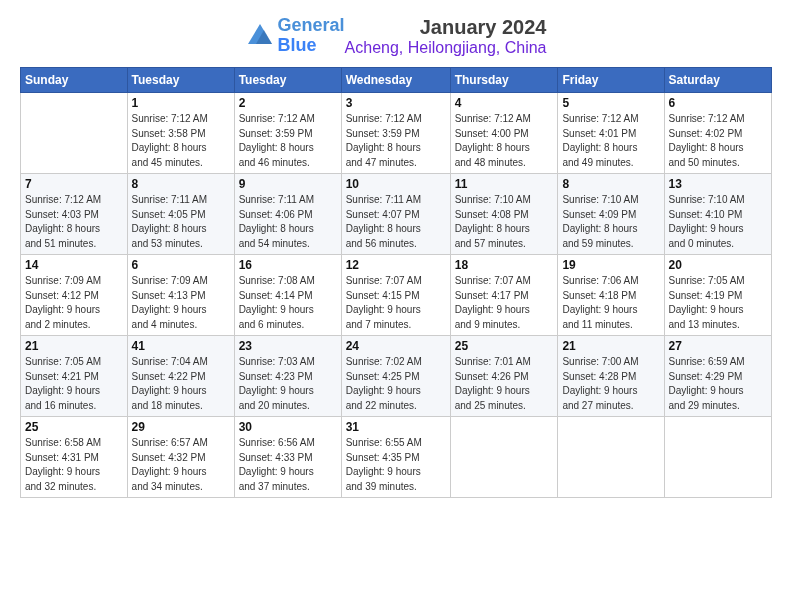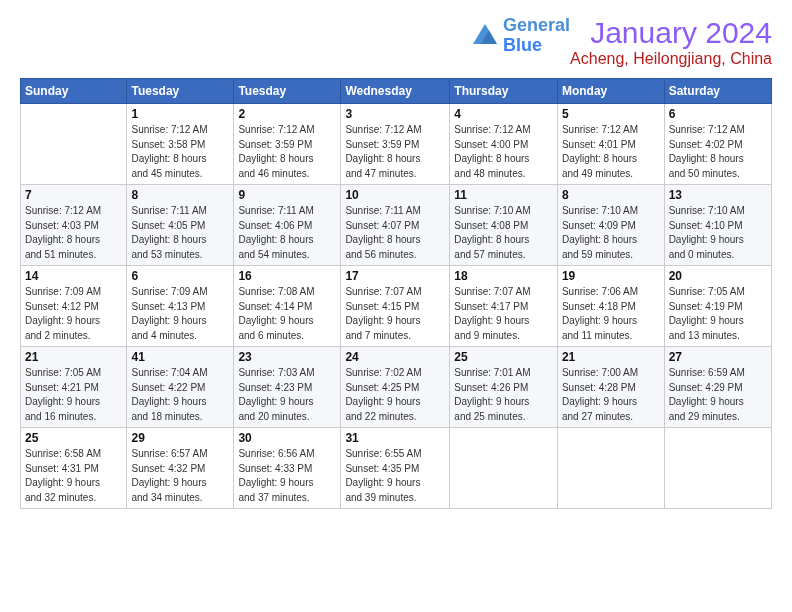--- a/index.html
+++ b/index.html
@@ -10,21 +10,21 @@
       background: #fff;
       overflow: hidden;
     }
     .page {
       width: 792px;
       height: 612px;
       padding: 16px 20px 12px 20px;
     }
     .header {
       display: flex;
-      justify-content: flex-end;
+      justify-content: center;
       align-items: flex-start;
       margin-bottom: 10px;
     }
     .logo {
       display: flex;
       align-items: center;
       gap: 4px;
     }
     .logo-text {
       font-size: 18px;
@@ -36,27 +36,27 @@
       color: #4a90d9;
     }
     .logo-icon {
       width: 28px;
       height: 28px;
     }
     .title-block {
       text-align: right;
     }
     .main-title {
-      font-size: 30px;
-      font-weight: normal;
-      color: #8b5cf6;
+      font-size: 20px;
+      font-weight: bold;
+      color: #404040;
     }
     .sub-title {
       font-size: 16px;
-      color: #b91c1c;
+      color: #6d28d9;
     }
     .calendar {
       width: 100%;
       border-collapse: collapse;
       font-size: 10.5px;
     }
     .calendar thead tr th {
       background: #3a6bbf;
       color: #fff;
       padding: 5px 4px;
@@ -120,21 +120,21 @@
   </div>
 
   <table class="calendar">
     <thead>
       <tr>
       <th>Sunday</th>
           <th>Tuesday</th>
           <th>Tuesday</th>
           <th>Wednesday</th>
           <th>Thursday</th>
-          <th>Monday</th>
+          <th>Friday</th>
           <th>Saturday</th>
         </tr>
     </thead>
     <tbody>
     <tr>
           <td class="empty"></td>
           <td>
             <span class="day-num">1</span>
             <div class="day-info">Sunrise: 7:12 AM<br>Sunset: 3:58 PM<br>Daylight: 8 hours<br>and 45 minutes.</div>
           </td>
@@ -196,21 +196,21 @@
           </td>
           <td>
             <span class="day-num">6</span>
             <div class="day-info">Sunrise: 7:09 AM<br>Sunset: 4:13 PM<br>Daylight: 9 hours<br>and 4 minutes.</div>
           </td>
           <td>
             <span class="day-num">16</span>
             <div class="day-info">Sunrise: 7:08 AM<br>Sunset: 4:14 PM<br>Daylight: 9 hours<br>and 6 minutes.</div>
           </td>
           <td>
-            <span class="day-num">17</span>
+            <span class="day-num">12</span>
             <div class="day-info">Sunrise: 7:07 AM<br>Sunset: 4:15 PM<br>Daylight: 9 hours<br>and 7 minutes.</div>
           </td>
           <td>
             <span class="day-num">18</span>
             <div class="day-info">Sunrise: 7:07 AM<br>Sunset: 4:17 PM<br>Daylight: 9 hours<br>and 9 minutes.</div>
           </td>
           <td>
             <span class="day-num">19</span>
             <div class="day-info">Sunrise: 7:06 AM<br>Sunset: 4:18 PM<br>Daylight: 9 hours<br>and 11 minutes.</div>
           </td>

